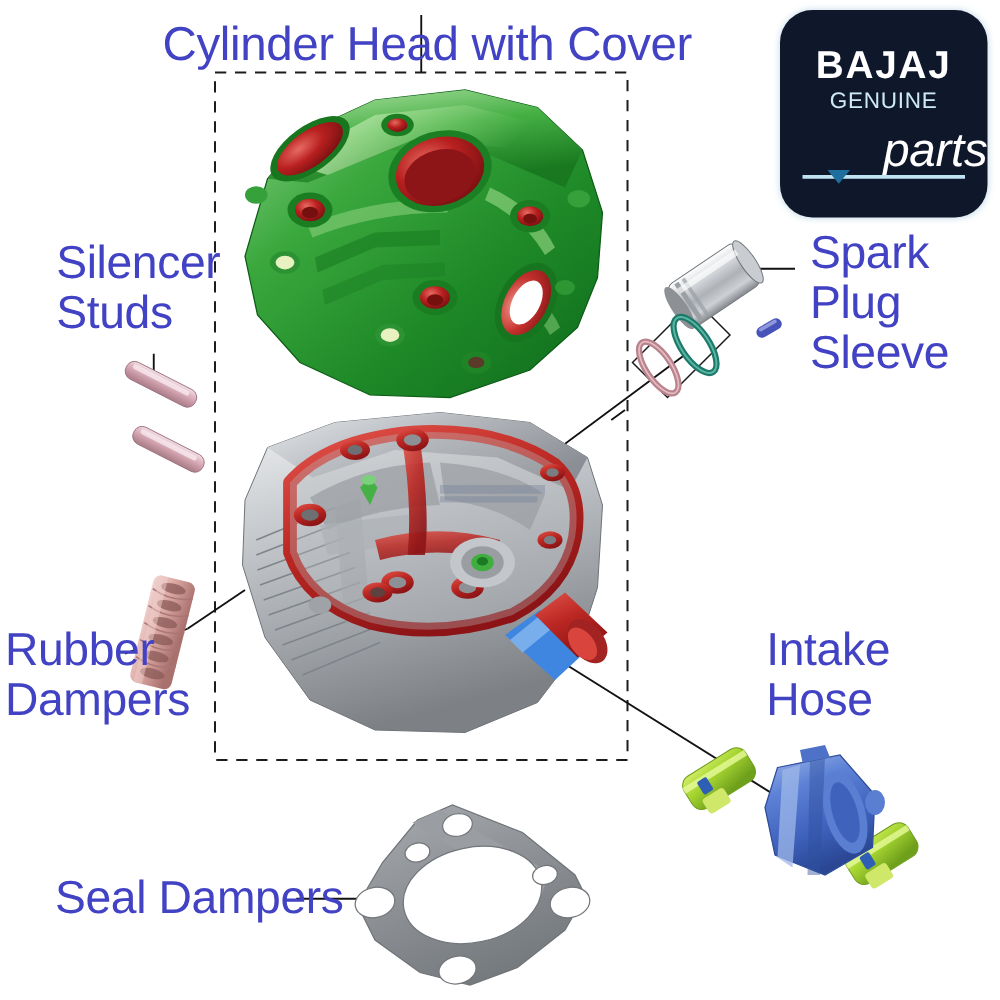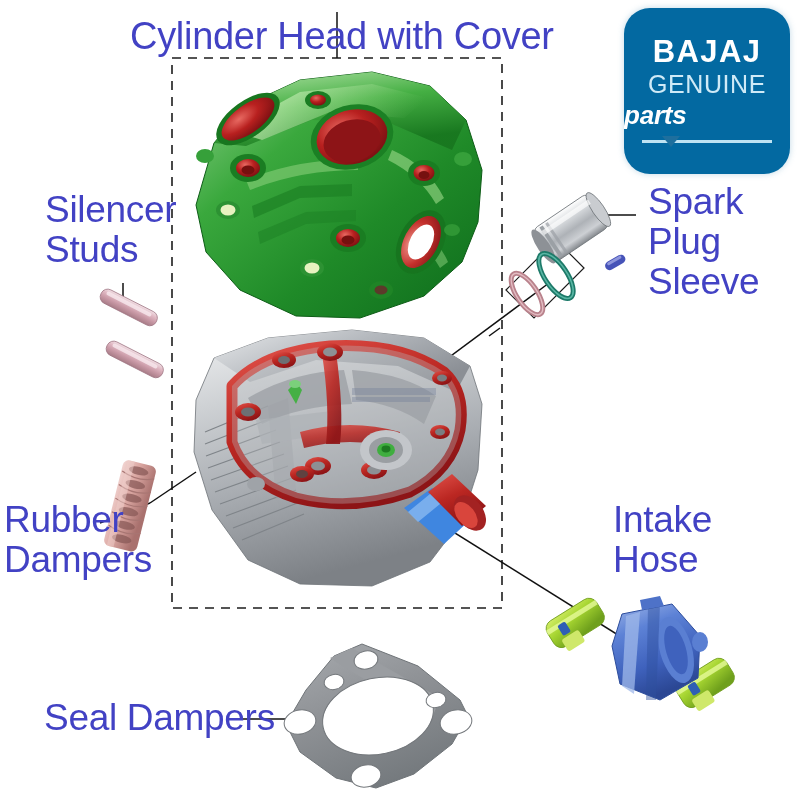--- a/index.html
+++ b/index.html
@@ -16,37 +16,37 @@
     font-size:37px;
     line-height:1.08;
     font-weight:400;
     letter-spacing:-0.3px;
     white-space:pre;
   }
   .lbl-title{font-size:38px;}
   svg{position:absolute;left:0;top:0;}
   .logo{
     position:absolute;left:624px;top:8px;width:166px;height:166px;
-    background:#0369a1;border-radius:26px;
+    background:#0f172a;border-radius:26px;
     box-shadow:0 0 6px rgba(120,170,200,.45);
     overflow:hidden;
   }
   .logo-inner{position:absolute;inset:0;}
   .lg-bajaj{
     position:absolute;left:0;right:0;top:26px;text-align:center;
     color:#ffffff;font-size:31px;font-weight:700;letter-spacing:1.4px;
     font-family:"Liberation Sans", sans-serif;
   }
   .lg-gen{
     position:absolute;left:0;right:0;top:62px;text-align:center;
-    color:#cfeaf7;font-size:25px;font-weight:400;letter-spacing:0.6px;
+    color:#cfeaf7;font-size:18px;font-weight:400;letter-spacing:0.6px;
   }
   .lg-parts{
-    position:absolute;left:0;right:0;top:92px;text-align:left;
-    color:#ffffff;font-size:26px;font-weight:700;font-style:italic;letter-spacing:-0.2px;
+    position:absolute;left:0;right:0;top:92px;text-align:right;
+    color:#ffffff;font-size:38px;font-weight:400;font-style:italic;letter-spacing:-0.2px;
   }
   .lg-rule{position:absolute;left:18px;right:18px;top:132px;height:3px;background:#bfe3f3;}
   .lg-tick{
     position:absolute;left:38px;top:128px;width:0;height:0;
     border-left:9px solid transparent;border-right:9px solid transparent;
     border-top:11px solid #1e6f9e;
   }
 </style>
 </head>
 <body>

